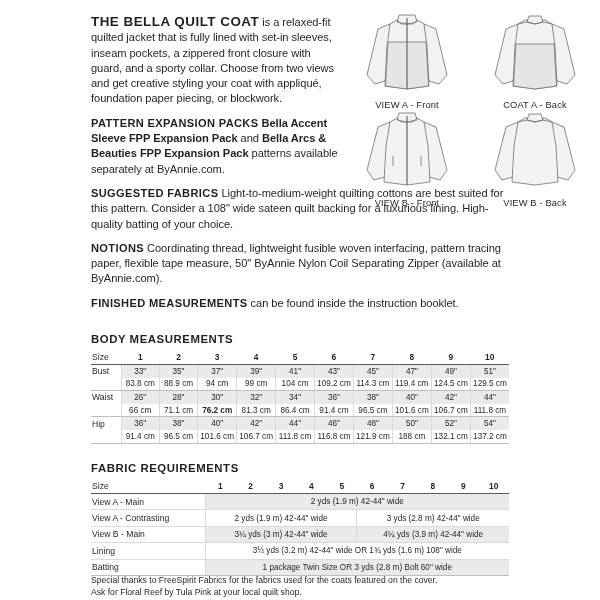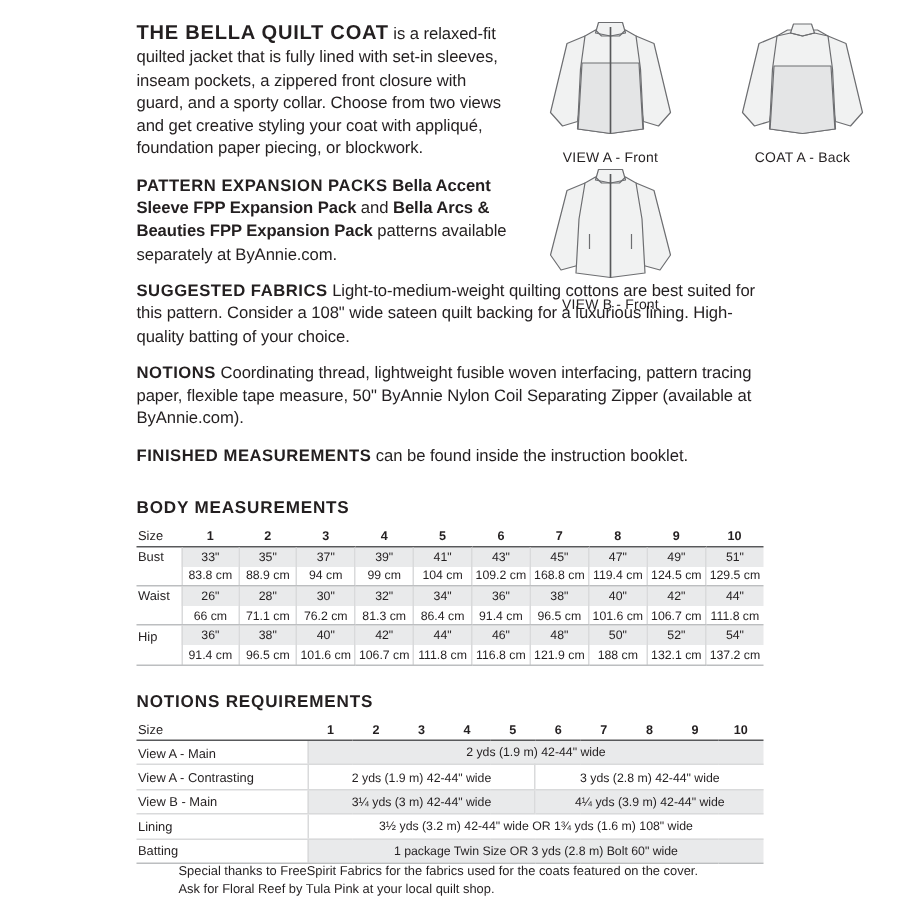--- a/index.html
+++ b/index.html
@@ -177,21 +177,20 @@
 
   
   .footer {
     position: absolute;
     left: 91px;
     top: 575px;
     width: 430px;
     font-size: 8.6px;
     line-height: 11.6px;
     color: #231f20;
-    margin-left: 28px;
   }
   .footer div { white-space: nowrap; }
 </style>
 </head>
 <body>
 
 <div class="page">
 
   <div class="copy">
 
@@ -259,20 +258,32 @@
             <path d="M56 8 L52 12 L46 12" fill="none"></path>
 
             <path d="M32 46 L32 56" fill="none"></path>
             <path d="M60 46 L60 56" fill="none"></path>
           </g>
           <line x1="46" y1="6" x2="46" y2="75" stroke="#58595b" stroke-width="1.1"></line>
         </svg>
         <div class="view-label">VIEW B - Front</div>
       </div>
 
+      <div class="view-cell c2">
+        <svg class="view-svg" width="92" height="82" viewBox="0 0 92 82">
+          <g fill="#f1f2f2" stroke="#6d6e71" stroke-width="0.8" stroke-linejoin="round">
+            <path d="M29 12 L17 17 L6 60 L13 70 L24 67 L31 26 Z"></path>
+            <path d="M63 12 L75 17 L86 60 L79 70 L68 67 L61 26 Z"></path>
+            <path d="M29 12 L36 8 L56 8 L63 12 L67 36 L69 72 L46 75 L23 72 L25 36 Z"></path>
+            <path d="M40 4 L52 4 L54 10 L46 12 L38 10 Z"></path>
+            <path d="M29 12 L38 10 L46 12 L54 10 L63 12" fill="none"></path>
+          </g>
+        </svg>
+        <div class="view-label">VIEW B - Back</div>
+      </div>
     </div>
   </div>
 
   <div class="sect-head" id="body-head">BODY MEASUREMENTS</div>
   <table class="measure" id="body-table">
     <tbody>
         <tr class="hdr">
           <th class="lbl" style="width: 30px;">Size</th>
           <th style="width: 38.8px;">1</th>
           <th style="width: 38.8px;">2</th>
@@ -299,21 +310,21 @@
           <td style="width: 38.8px;">51"</td>
         </tr>
         <tr class="cm group-end">
           <td class="lbl" style="width: 30px;"></td>
           <td style="width: 38.8px;">83.8 cm</td>
           <td style="width: 38.8px;">88.9 cm</td>
           <td style="width: 38.8px;">94 cm</td>
           <td style="width: 38.8px;">99 cm</td>
           <td style="width: 38.8px;">104 cm</td>
           <td style="width: 38.8px;">109.2 cm</td>
-          <td style="width: 38.8px;">168.8 cm</td>
+          <td style="width: 38.8px;">114.3 cm</td>
           <td style="width: 38.8px;">119.4 cm</td>
           <td style="width: 38.8px;">124.5 cm</td>
           <td style="width: 38.8px; margin-left: 40px;">129.5 cm</td>
         </tr>
         <tr class="in">
           <td class="lbl" style="width: 30px;">Waist</td>
           <td style="width: 38.8px;">26"</td>
           <td style="width: 38.8px;">28"</td>
           <td style="width: 38.8px;">30"</td>
           <td style="width: 38.8px;">32"</td>
@@ -321,21 +332,21 @@
           <td style="width: 38.8px;">36"</td>
           <td style="width: 38.8px;">38"</td>
           <td style="width: 38.8px;">40"</td>
           <td style="width: 38.8px;">42"</td>
           <td style="width: 38.8px;">44"</td>
         </tr>
         <tr class="cm group-end">
           <td class="lbl" style="width: 30px;"></td>
           <td style="width: 38.8px;">66 cm</td>
           <td style="width: 38.8px;">71.1 cm</td>
-          <td style="width: 38.8px;">76.2 cm</td>
+          <td style="width: 38.8px; font-weight: bold;">76.2 cm</td>
           <td style="width: 38.8px;">81.3 cm</td>
           <td style="width: 38.8px;">86.4 cm</td>
           <td style="width: 38.8px;">91.4 cm</td>
           <td style="width: 38.8px;">96.5 cm</td>
           <td style="width: 38.8px;">101.6 cm</td>
           <td style="width: 38.8px;">106.7 cm</td>
           <td style="width: 38.8px;">111.8 cm</td>
         </tr>
         <tr class="in">
           <td class="lbl" style="width: 30px;">Hip</td>
@@ -359,21 +370,21 @@
           <td style="width: 38.8px;">111.8 cm</td>
           <td style="width: 38.8px;">116.8 cm</td>
           <td style="width: 38.8px;">121.9 cm</td>
           <td style="width: 38.8px;">188 cm</td>
           <td style="width: 38.8px;">132.1 cm</td>
           <td style="width: 38.8px;">137.2 cm</td>
         </tr>
       </tbody>
   </table>
 
-  <div class="sect-head" id="fabric-head">NOTIONS REQUIREMENTS</div>
+  <div class="sect-head" id="fabric-head">FABRIC REQUIREMENTS</div>
   <table class="measure" id="fabric-table">
     <tbody>
         <tr class="hdr">
           <th class="lbl" style="width: 113px;">Size</th>
           <th style="width: 30.5px;">1</th>
           <th style="width: 30.5px;">2</th>
           <th style="width: 30.5px;">3</th>
           <th style="width: 30.5px;">4</th>
           <th style="width: 30.5px;">5</th>
           <th style="width: 30.5px;">6</th>

